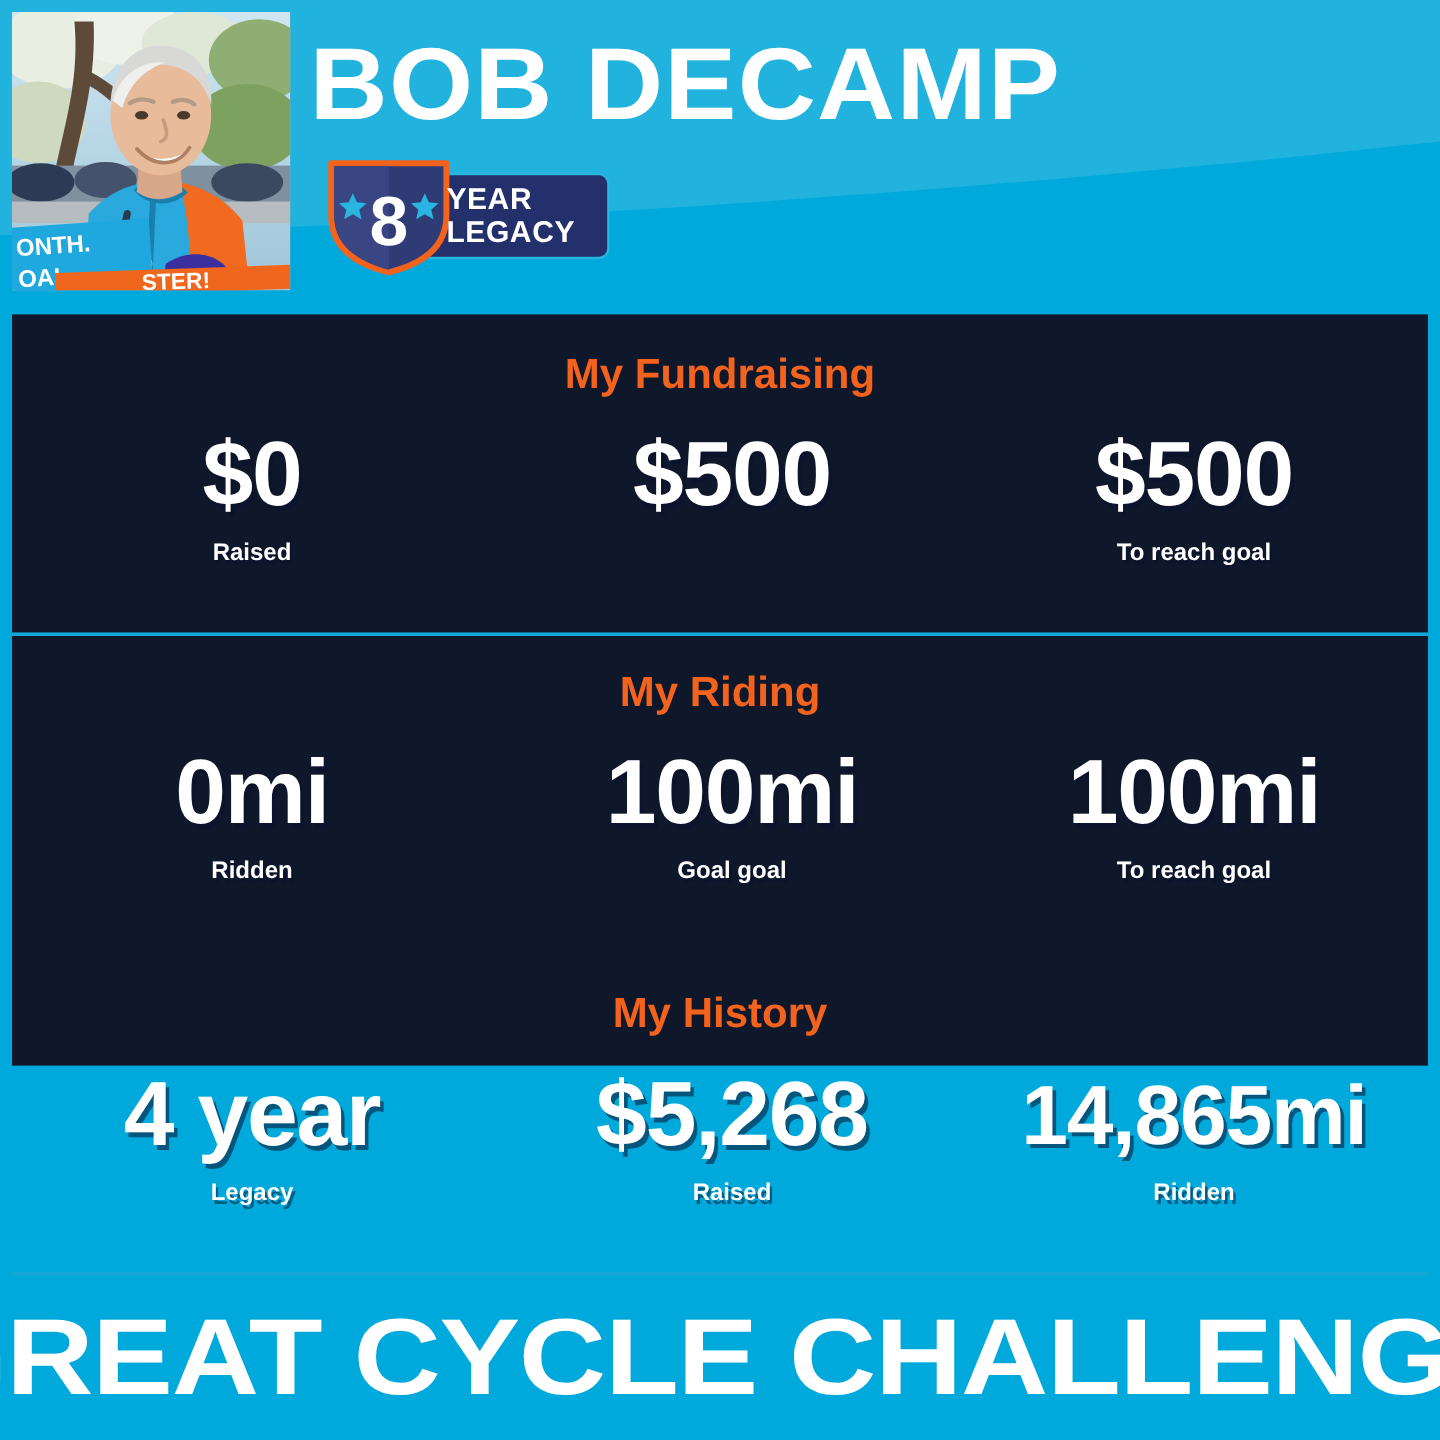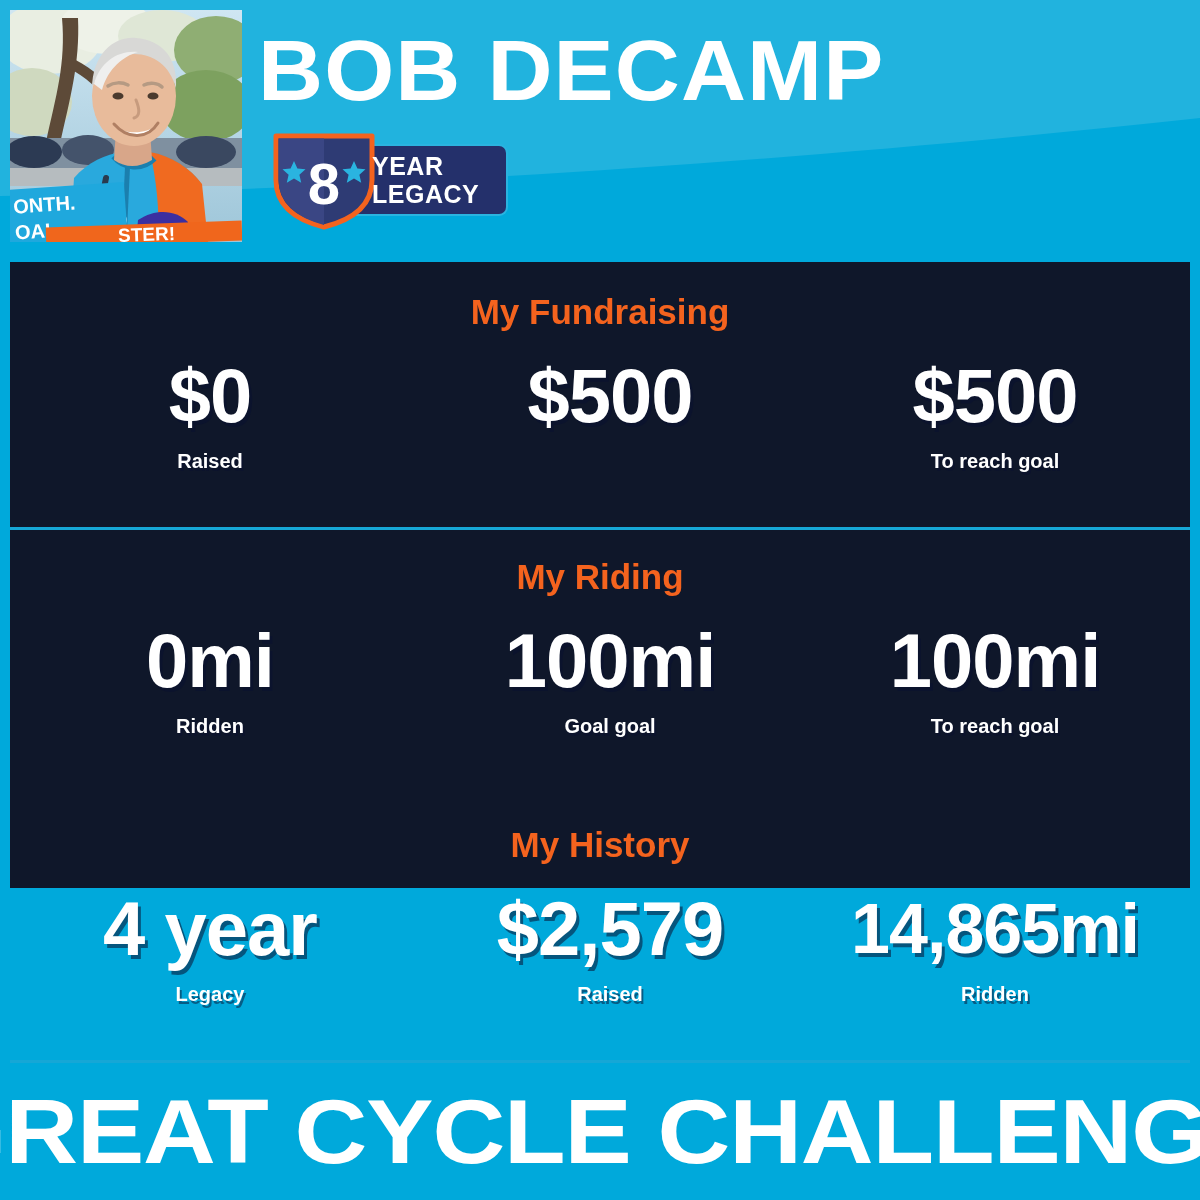--- a/index.html
+++ b/index.html
@@ -356,21 +356,21 @@
     </div>
 
     <div class="section s3">
       <div class="section-title">My History</div>
       <div class="stat-row">
         <div class="stat c0">
           <div class="stat-value">4 year</div>
           <div class="stat-label">Legacy</div>
         </div>
         <div class="stat c1">
-          <div class="stat-value">$2,579</div>
+          <div class="stat-value">$5,268</div>
           <div class="stat-label">Raised</div>
         </div>
         <div class="stat c2 wide">
           <div class="stat-value">14,865mi</div>
           <div class="stat-label">Ridden</div>
         </div>
       </div>
     </div>
   </div>
 

